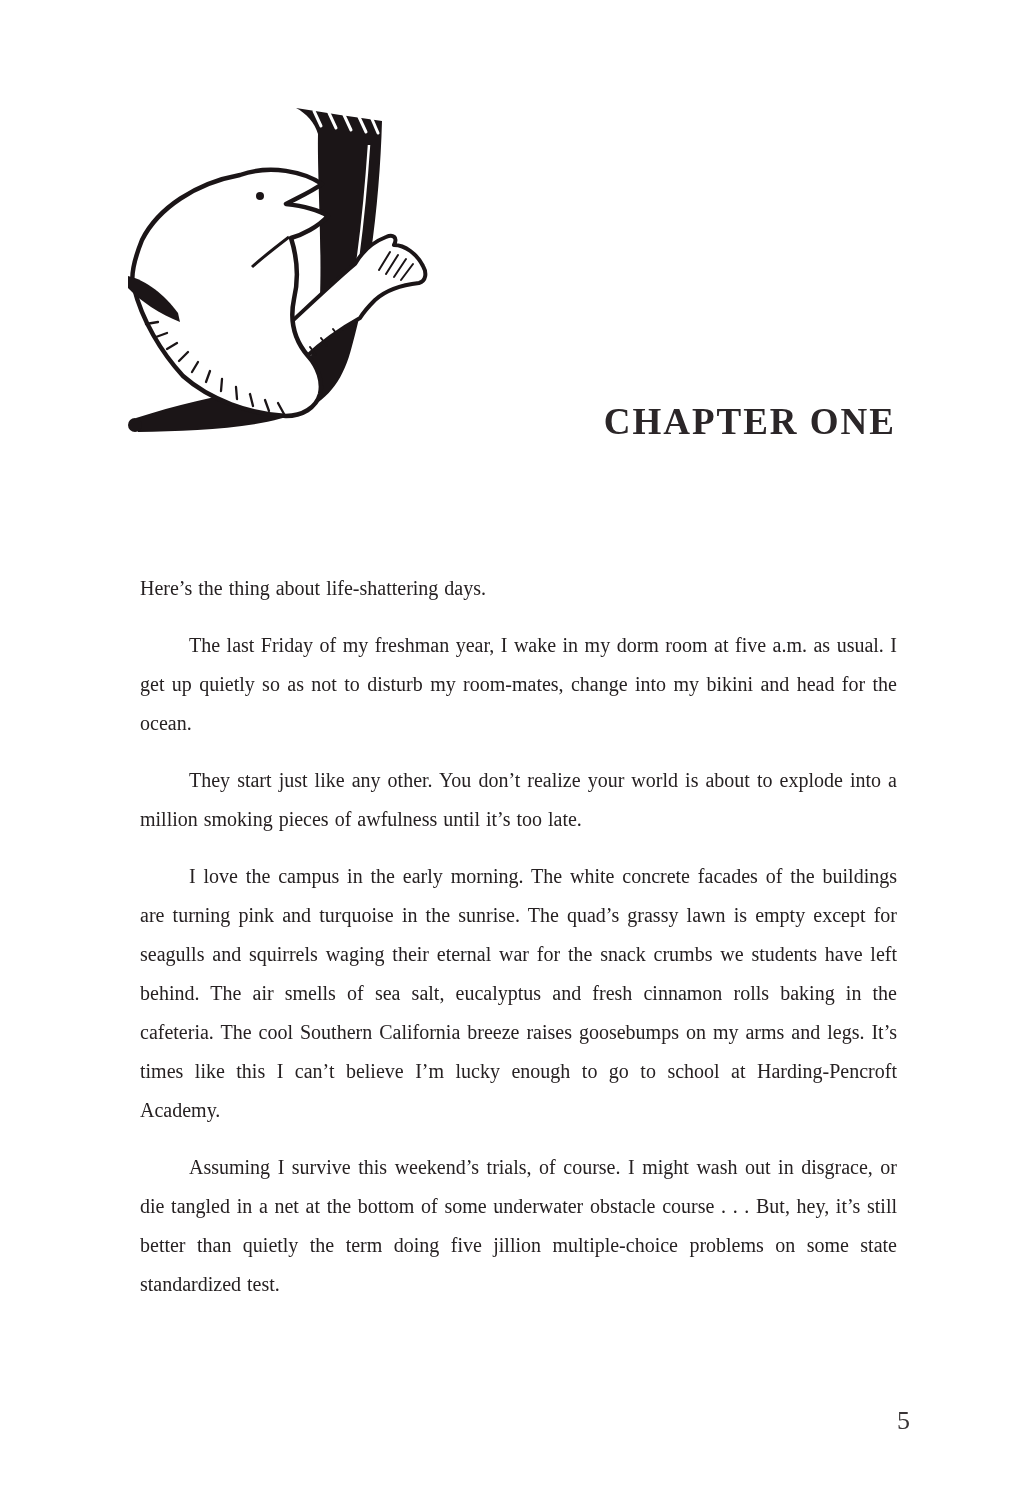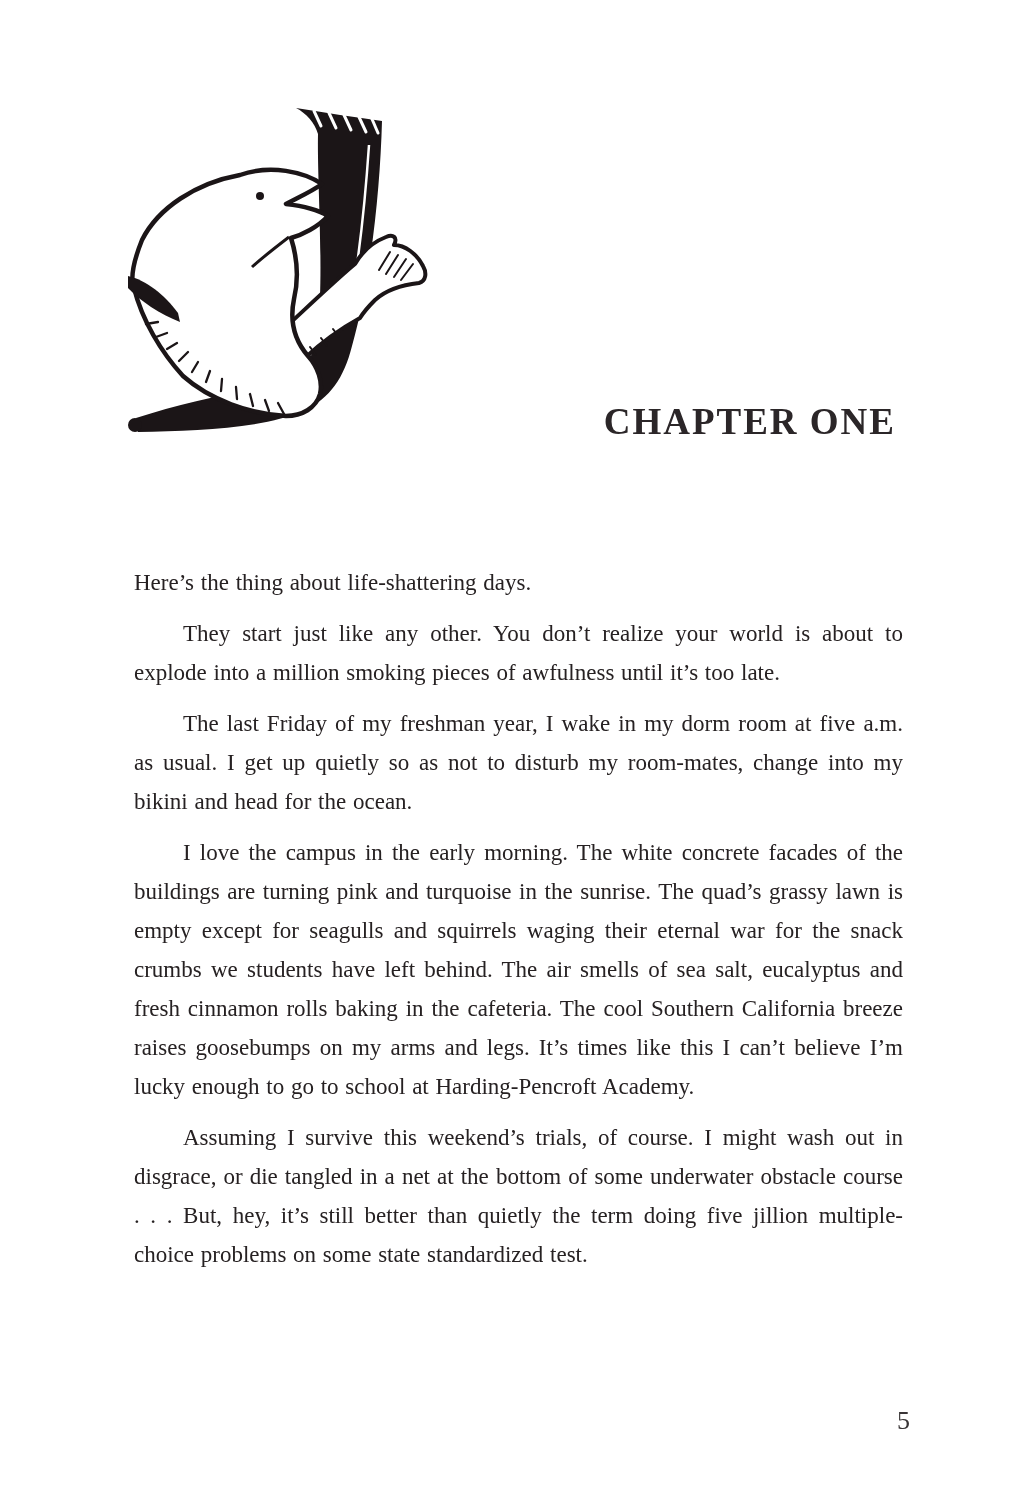--- a/index.html
+++ b/index.html
@@ -32,22 +32,22 @@
     letter-spacing:2px;
     color:#2b2628;
     white-space:nowrap;
   }
   .text-block{
     position:absolute;
     left:122px;top:551px;
     width:793px;
   }
   .text-block p{
-    margin:12px;
-    font-size:23px;
+    margin:18px;
+    font-size:20px;
     line-height:39px;
     text-align:justify;
     color:var(--ink);
     word-spacing:1px;
   }
   .text-block p.ind{
     text-indent:49px;
   }
   .page-number{
     position:absolute;
@@ -139,21 +139,21 @@
       </g>
     </g>
 
     <path fill="#1b1517" d="M38,196 C56,200 75,215 88,233 L90,242 C70,234 50,221 38,208 Z"></path>
   </svg>
 
   <h1 class="chapter">CHAPTER ONE</h1>
 
   <div class="text-block">
     <p>Here’s the thing about life-shattering days.</p>
+    <p class="ind">The last Friday of my freshman year, I wake in my dorm room at five a.m. as usual. I get up quietly so as not to disturb my room-mates, change into my bikini and head for the ocean.</p>
     <p class="ind">They start just like any other. You don’t realize your world is about to explode into a million smoking pieces of awfulness until it’s too late.</p>
-    <p class="ind">The last Friday of my freshman year, I wake in my dorm room at five a.m. as usual. I get up quietly so as not to disturb my room-mates, change into my bikini and head for the ocean.</p>
     <p class="ind">I love the campus in the early morning. The white concrete facades of the buildings are turning pink and turquoise in the sunrise. The quad’s grassy lawn is empty except for seagulls and squirrels waging their eternal war for the snack crumbs we students have left behind. The air smells of sea salt, eucalyptus and fresh cinnamon rolls baking in the cafeteria. The cool Southern California breeze raises goosebumps on my arms and legs. It’s times like this I can’t believe I’m lucky enough to go to school at Harding-Pencroft Academy.</p>
     <p class="ind">Assuming I survive this weekend’s trials, of course. I might wash out in disgrace, or die tangled in a net at the bottom of some underwater obstacle course . . . But, hey, it’s still better than quietly the term doing five jillion multiple-choice problems on some state standardized test.</p>
   </div>
 
   <div class="page-number">5</div>
 
 </div>
 
 </body></html>

